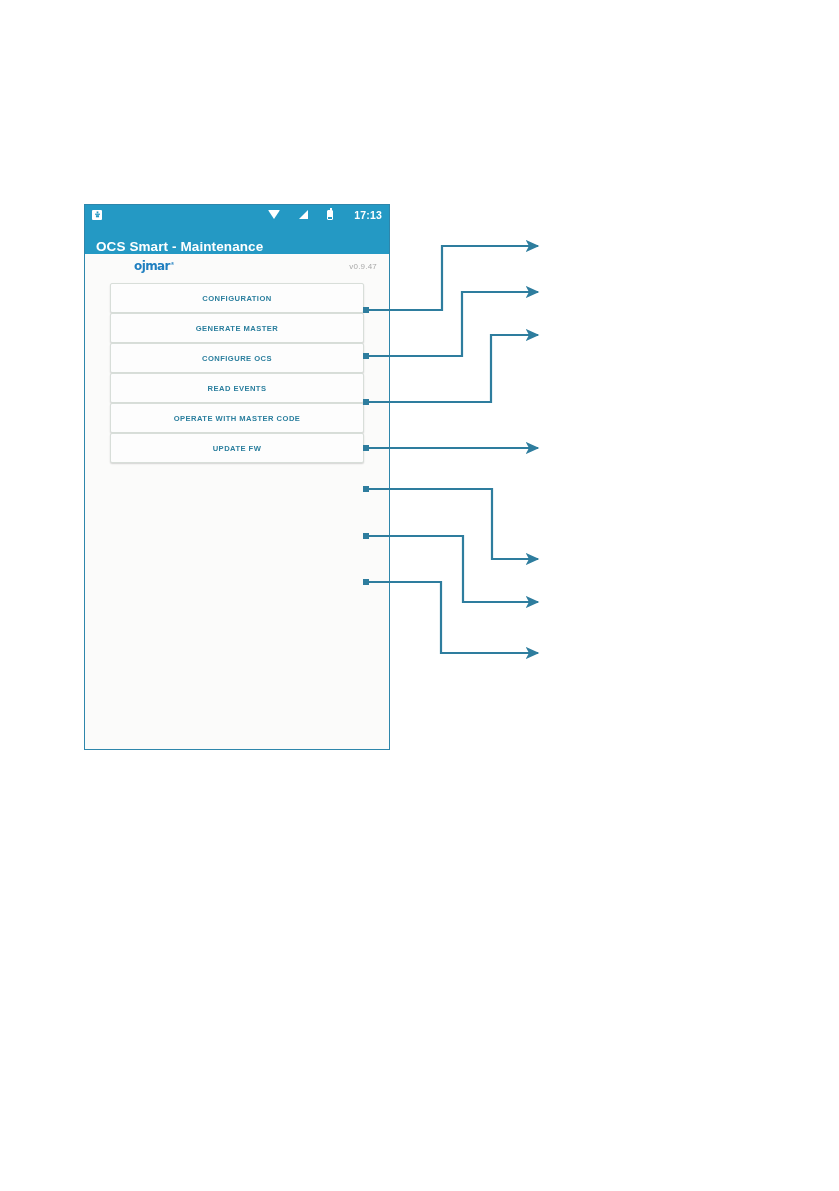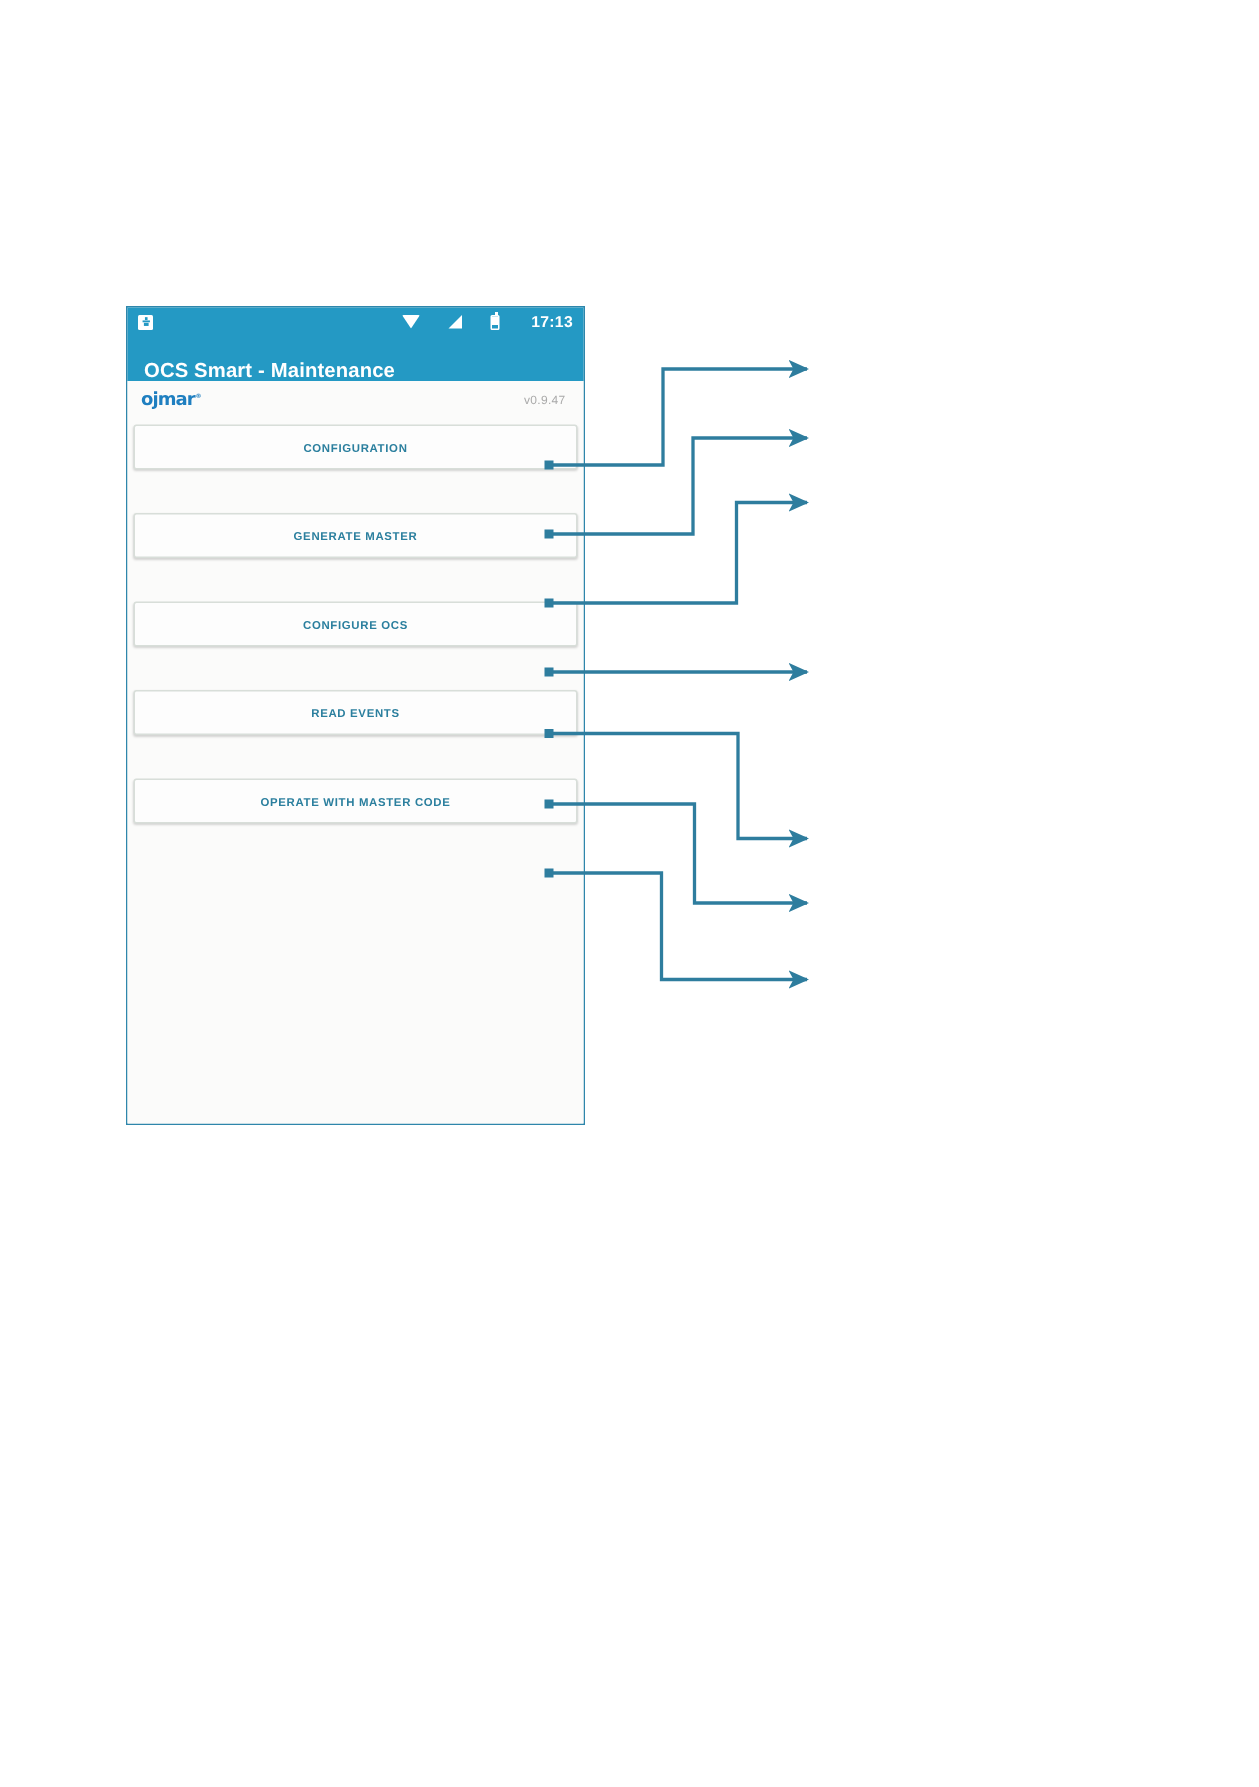--- a/index.html
+++ b/index.html
@@ -130,42 +130,43 @@
     padding: 0 12px 0 9px;
     box-sizing: border-box;
   }
   #logo {
     font-size: 12px;
     font-weight: bold;
     color: #1f7fc0;
     letter-spacing: -0.6px;
     position: relative;
     font-family: "DejaVu Sans", sans-serif;
+    margin-left: 40px;
   }
   #logo::after {
     content: "®";
     font-size: 4px;
     vertical-align: super;
     margin-left: 0.5px;
   }
   #version {
     margin-left: auto;
     font-size: 8px;
     color: #a9a9a9;
     letter-spacing: 0.2px;
   }
 
   #button-list {
     position: relative;
     padding: 5px 0 0 0;
   }
   .app-button {
     position: relative;
-    margin: 0 auto 29px auto;
-    width: 296px;
+    margin: 0 auto 0 auto;
+    width: 254px;
     height: 30px;
     background: #fdfdfd;
     border: 1px solid #d8ded9;
     border-radius: 2px;
     box-shadow: 0 1px 1.6px rgba(0,0,0,0.16);
     display: flex;
     align-items: center;
     justify-content: center;
     box-sizing: border-box;
     cursor: pointer;
@@ -231,20 +232,23 @@
             <span>GENERATE MASTER</span>
           </div>
           <div class="app-button">
             <span>CONFIGURE OCS</span>
           </div>
           <div class="app-button">
             <span>READ EVENTS</span>
           </div>
           <div class="app-button">
             <span>OPERATE WITH MASTER CODE</span>
+          </div>
+          <div class="app-button">
+            <span>UPDATE FW</span>
           </div>
         </div>
 
     </div>
   </div>
 
   <svg id="connectors" viewBox="0 0 839 1191" xmlns="http://www.w3.org/2000/svg">
     <defs>
       <marker id="arrowhead" markerWidth="7" markerHeight="7" refX="5.6" refY="3" orient="auto" markerUnits="strokeWidth">
         <path d="M0,0.2 L6.2,3 L0,5.8 L1.5,3 Z" fill="#2e7d9e"></path>

